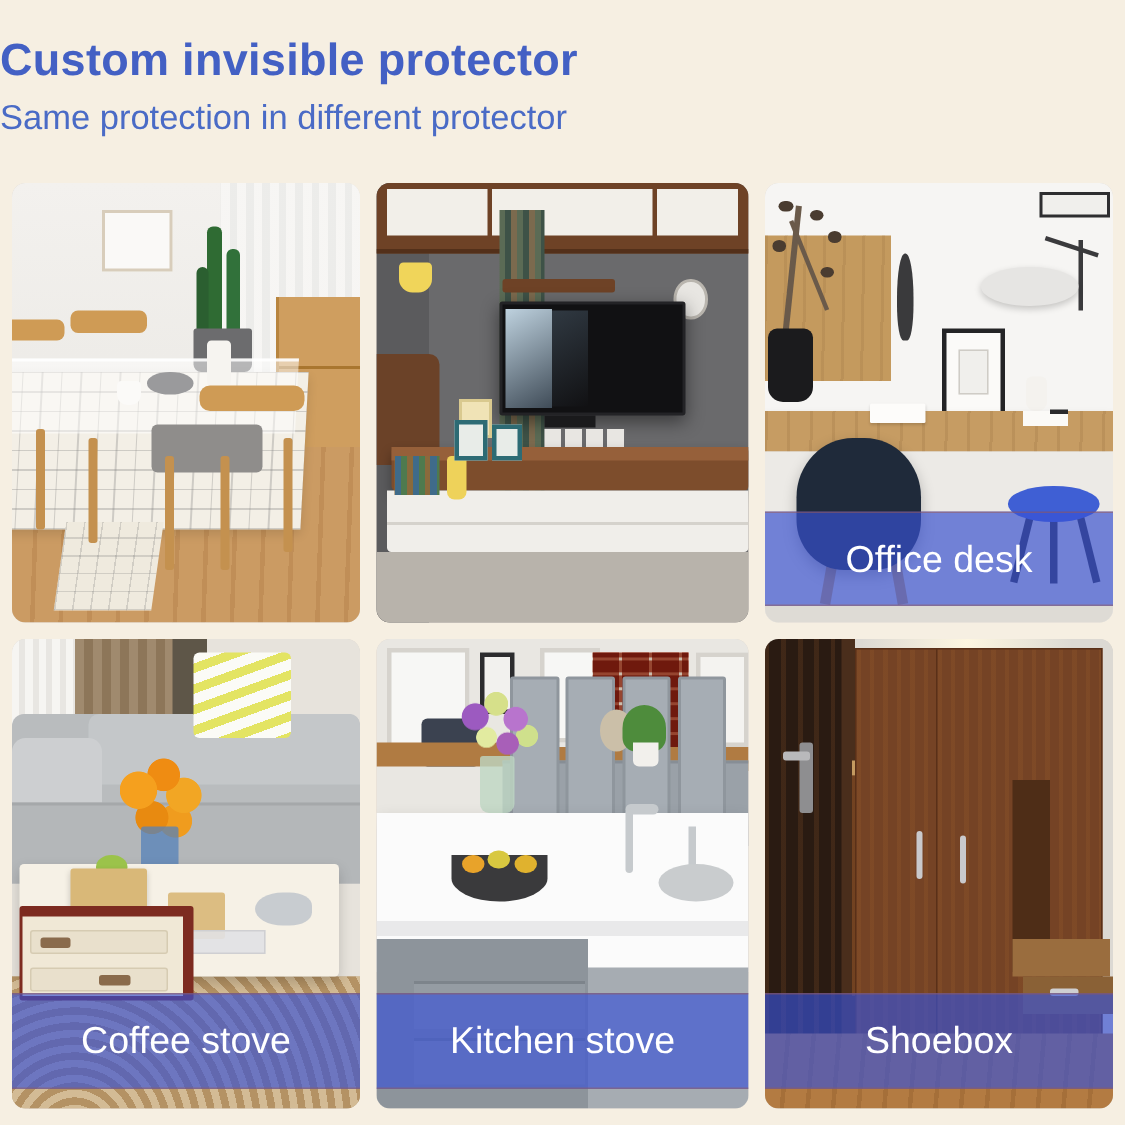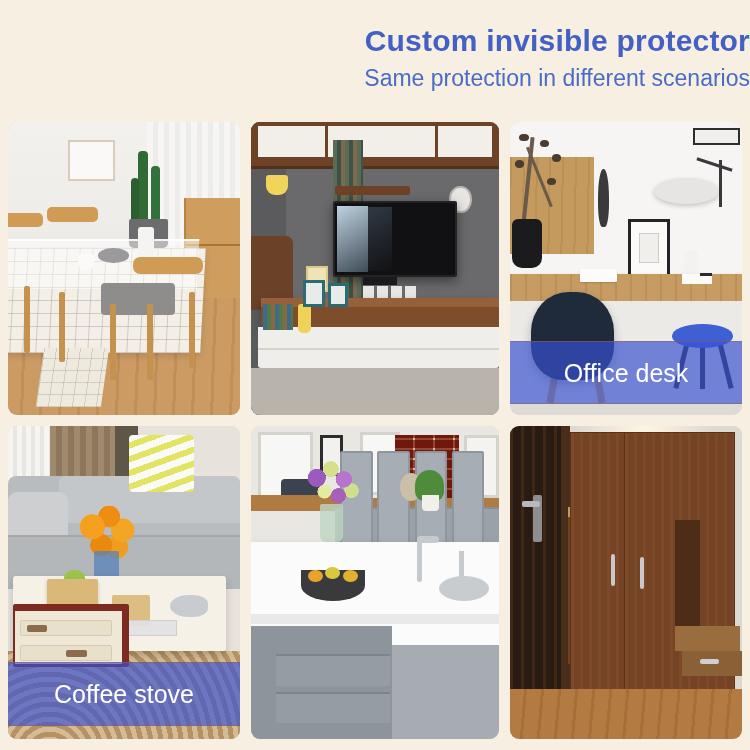--- a/index.html
+++ b/index.html
@@ -13,21 +13,21 @@
   body {
     background: #f6efe2;
     font-family: "Liberation Sans", sans-serif;
     position: relative;
   }
 
   
   .header {
     width: 750px;
     padding-top: 22px;
-    text-align: right;
+    text-align: left;
   }
   .title {
     font-size: 30px;
     font-weight: bold;
     color: #4360c4;
     letter-spacing: 0.2px;
     line-height: 38px;
   }
   .subtitle {
     font-size: 23px;
@@ -325,21 +325,21 @@
   .s6-red6 { position:absolute; left:40%; top:21%; width:9%; height:6%; background:#d4202a; border-radius:3px 3px 50% 50%; }
   .s6-black6 { position:absolute; left:30%; top:23%; width:8%; height:4%; background:#232325; border-radius:50%; }
   .s6-floor6 { position:absolute; left:0; right:0; top:84%; bottom:0;
     background: repeating-linear-gradient(95deg,#b37b42 0px,#b37b42 14px,#a56f39 14px,#a56f39 17px); }
 </style>
 </head>
 <body>
 
 <div class="header">
   <div class="title">Custom invisible protector</div>
-  <div class="subtitle">Same protection in different scenarios</div>
+  <div class="subtitle">Same protection in different protector</div>
 </div>
 
 <div class="grid">
 
   <div class="tile">
     <div class="scene">
       <div class="s1-wall"></div>
       <div class="s1-curtain"></div>
       <div class="s1-frame"></div>
       <div class="s1-cabinet"></div>
@@ -507,20 +507,23 @@
       <div class="s5-fruit5 s5-f3"></div>
       <div class="s5-faucet-n"></div>
       <div class="s5-faucet"></div>
       <div class="s5-faucet2"></div>
       <div class="s5-sink"></div>
       <div class="s5-island-side"></div>
       <div class="s5-island-side2"></div>
       <div class="s5-island-drawer s5-idr1"></div>
       <div class="s5-island-drawer s5-idr2"></div>
     </div>
+    <div class="band r2">
+      <span class="band-label">Kitchen stove</span>
+    </div>
   </div>
 
   <div class="tile">
     <div class="scene">
       <div class="s6-wall"></div>
       <div class="s6-glow"></div>
       <div class="s6-door"></div>
       <div class="s6-doorjamb"></div>
       <div class="s6-lock"></div>
       <div class="s6-handle6"></div>
@@ -534,15 +537,18 @@
       <div class="s6-cab-door s6-cd1"></div>
       <div class="s6-cab-door s6-cd2"></div>
       <div class="s6-cab-handle s6-chh1"></div>
       <div class="s6-cab-handle s6-chh2"></div>
       <div class="s6-cab-side"></div>
       <div class="s6-shelf6"></div>
       <div class="s6-shelf6b"></div>
       <div class="s6-shelf-h"></div>
       <div class="s6-floor6"></div>
     </div>
+    <div class="band r2">
+      <span class="band-label">Shoebox</span>
+    </div>
   </div>
 
 </div>
 
 </body></html>

